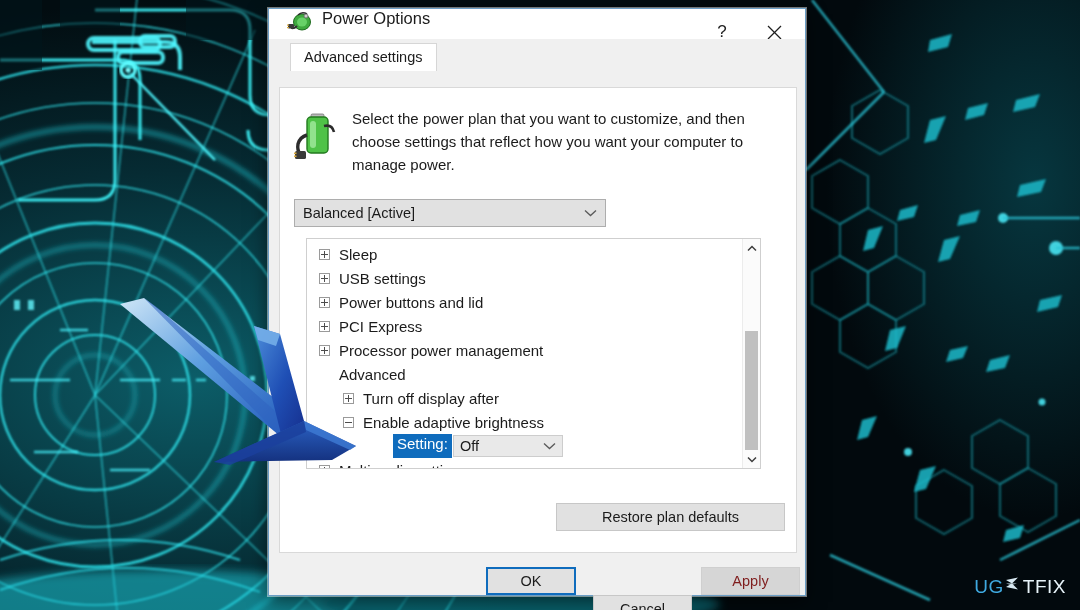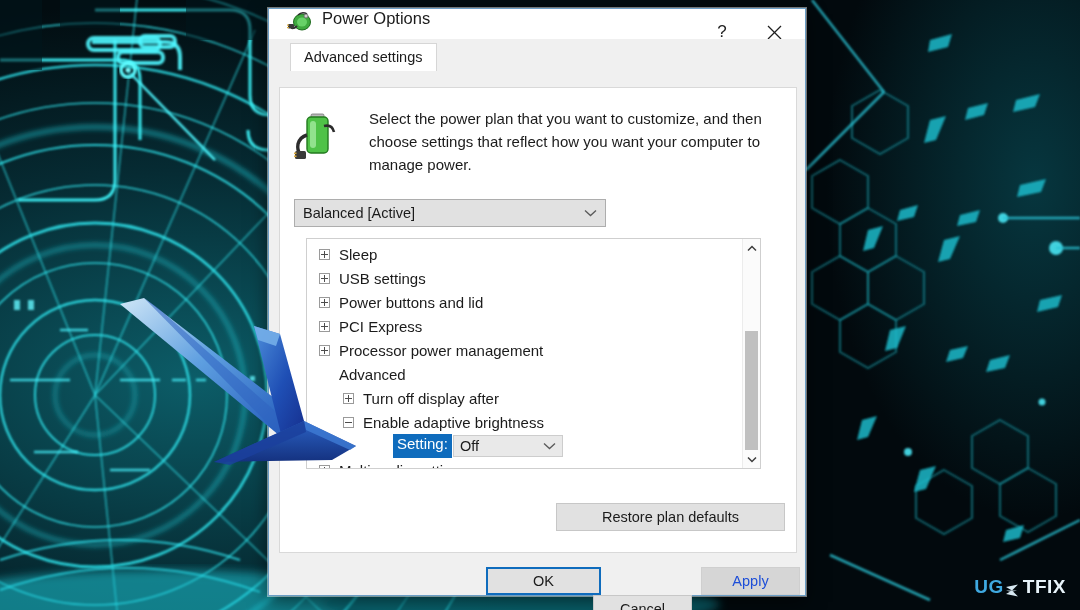--- a/index.html
+++ b/index.html
@@ -86,21 +86,20 @@
     left: 10px; top: 78px;
     width: 518px; height: 466px;
     background: #ffffff;
     border: 1px solid #d9d9d9;
     box-sizing: border-box;
   }
 
   #intro {
     display: flex;
     padding: 19px 24px 0 14px;
-    gap: 17px;
   }
   #battery-icon { width: 46px; height: 54px; flex: 0 0 46px; margin-top: 2px; }
   #intro-text {
     margin-left: 12px;
     font-size: 15px;
     line-height: 23px;
     color: #1b1b1b;
     font-family: "Liberation Sans", sans-serif;
   }
 
@@ -245,55 +244,55 @@
   }
   .fbtn {
     position: absolute;
     top: 14px;
     height: 28px;
     display: flex; align-items: center; justify-content: center;
     font-size: 14.5px;
     box-sizing: border-box;
   }
   #ok-btn {
-    left: 217px; width: 115px;
+    left: 217px; width: 90px;
     background: #e1e1e1;
     border: 2px solid #0f6cbd;
     color: #1b1b1b;
   }
   #cancel-btn {
     left: 324px; width: 99px;
     background: #e1e1e1;
     border: 1px solid #c7c7c7;
     color: #1b1b1b;
     margin-top: 28px;
   }
   #apply-btn {
     left: 432px; width: 99px;
     background: #d6d6d6;
     border: 1px solid #cfcfcf;
-    color: #1d4ed8;
+    color: #7f1d1d;
   }
 
   
   #arrow {
     position: absolute;
     left: 118px; top: 298px;
     width: 260px; height: 170px;
     pointer-events: none;
   }
 
   
   #watermark {
     position: absolute;
     right: 14px; bottom: 12px;
-    display: flex; align-items: flex-end;
+    display: flex; align-items: flex-start;
     font-size: 19px;
     letter-spacing: 0.5px;
-    font-weight: bold;
+    font-weight: normal;
     font-family: "Liberation Sans", sans-serif;
   }
   .wm-blue { color: #3fa9e0; }
   .wm-white { color: #e8f4fa; }
   #wm-logo { width: 17px; height: 15px; margin: 0 1px; }
 </style>
 </head>
 <body>
 
 <div id="bg">

